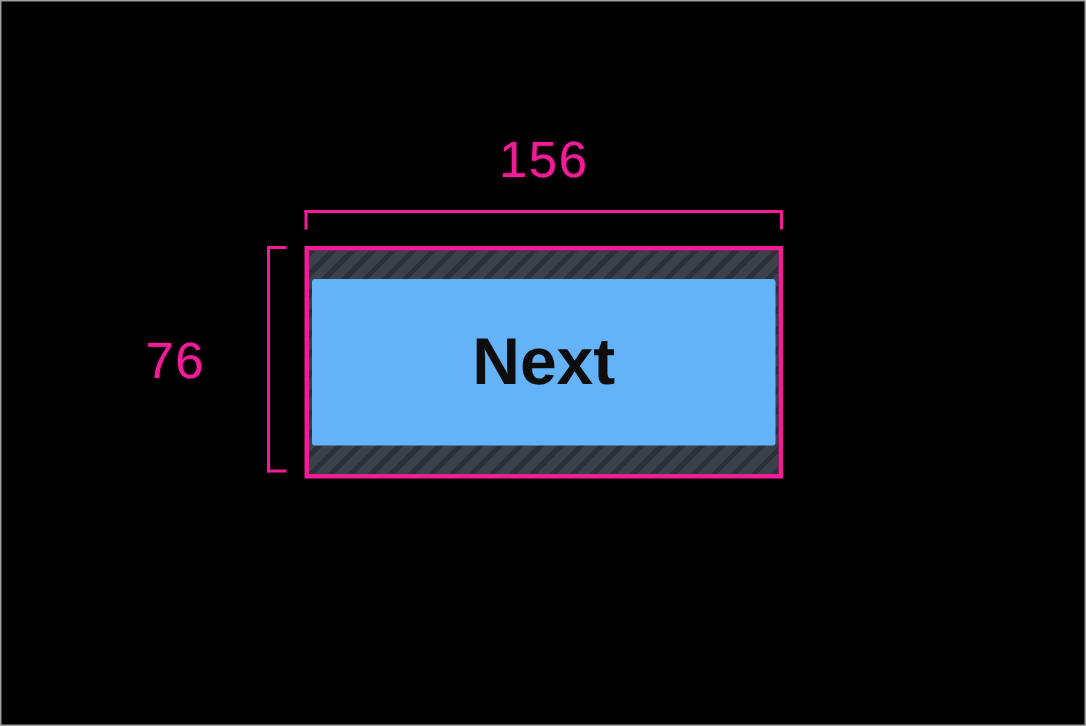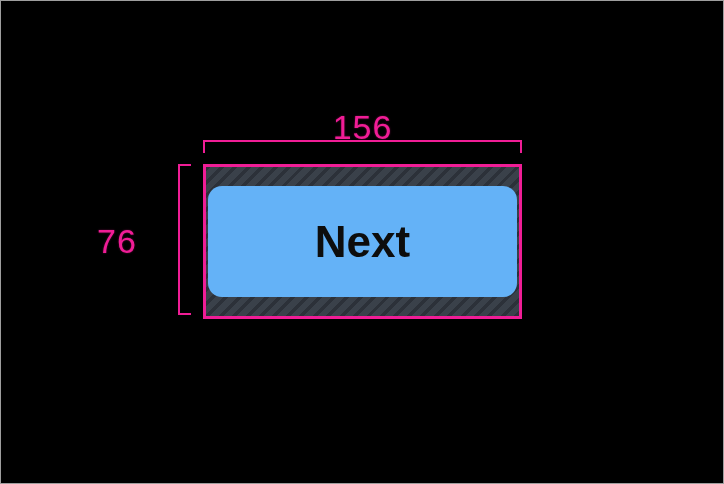--- a/index.html
+++ b/index.html
@@ -30,21 +30,20 @@
     font-size:34px;
     line-height:36px;
     font-weight:400;
     letter-spacing:1px;
     text-shadow:0 0 2px rgba(240,29,150,.45);
     user-select:none;
   }
   .width-label{
     left:202px;top:88px;width:319px;height:36px;
     text-align:center;
-    margin-top:20px;
   }
   .height-label{
     left:96px;top:222px;width:70px;height:36px;
   }
 
   
   .bracket-top{
     position:absolute;
     left:202px;top:139px;width:319px;height:13px;
     border-top:2px solid var(--accent);
@@ -73,21 +72,21 @@
     );
     display:flex;
     align-items:stretch;
     padding:19px 2px;
   }
 
   
   .next-button{
     flex:1;
     background:var(--button-fill);
-    border-radius:14px;
+    border-radius:2px;
     border:none;
     display:flex;
     align-items:center;
     justify-content:center;
     font-family:"Liberation Sans",sans-serif;
     font-size:44px;
     font-weight:600;
     color:var(--button-text);
     cursor:pointer;
   }

